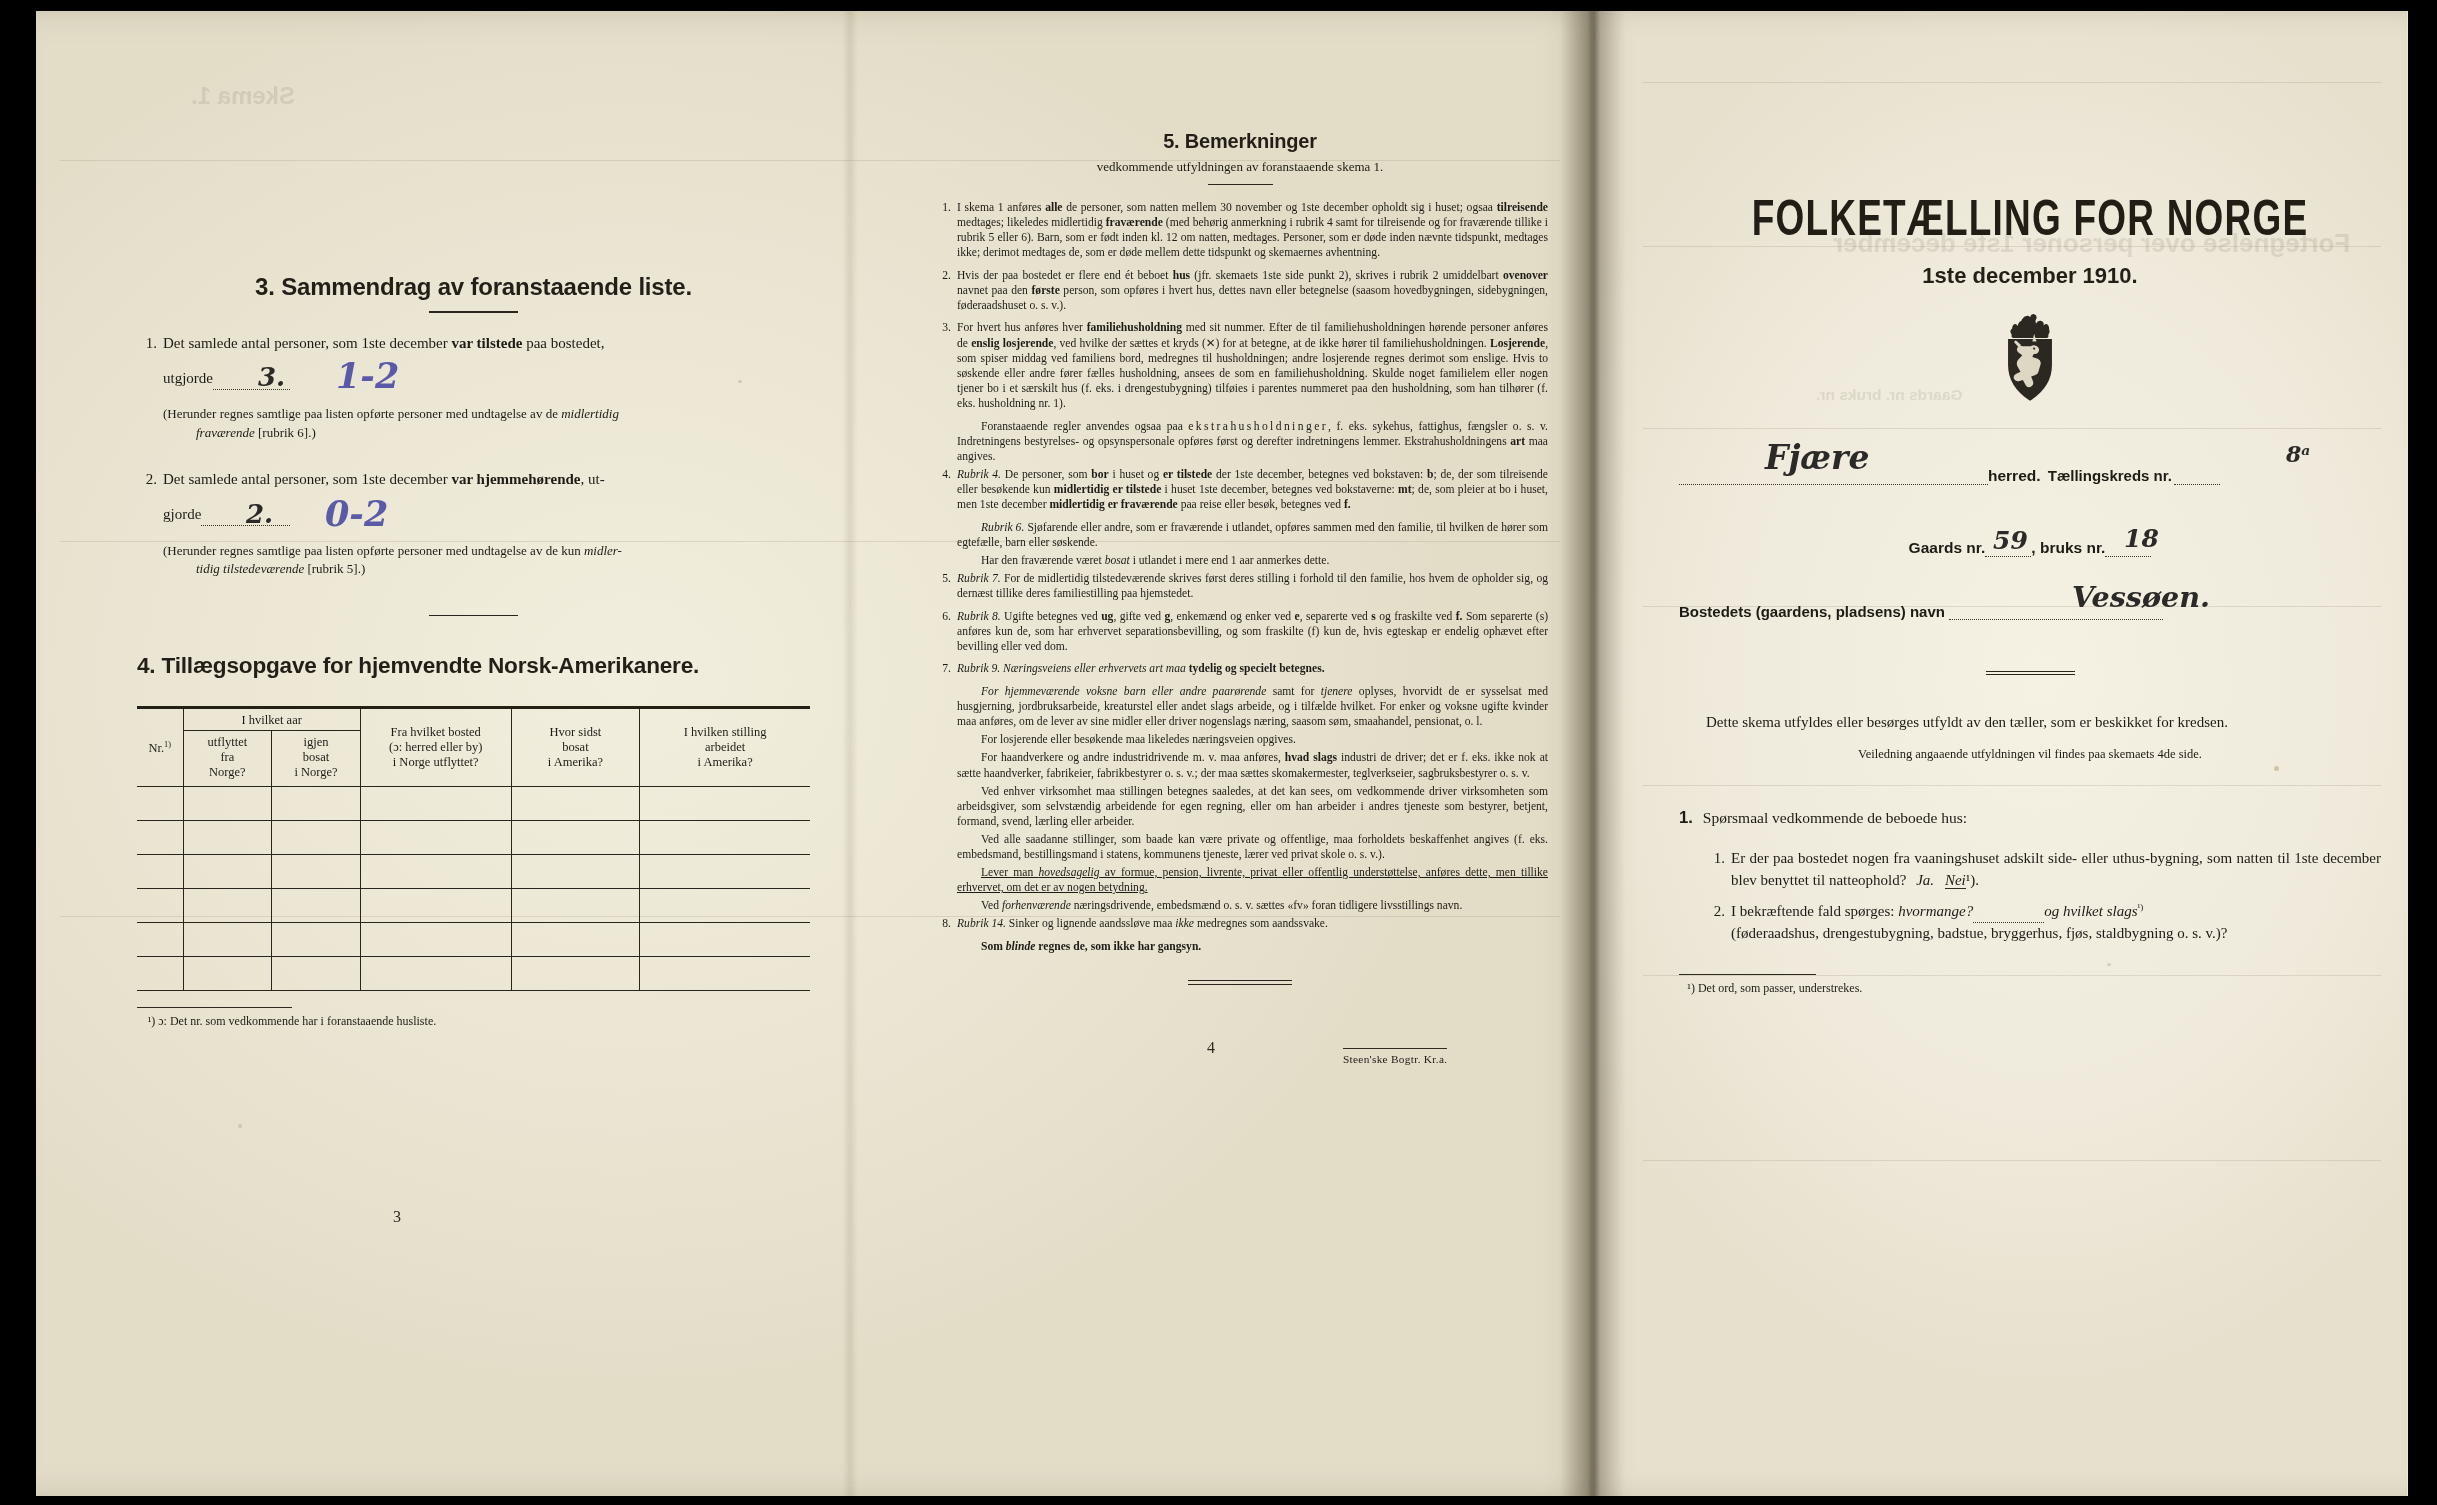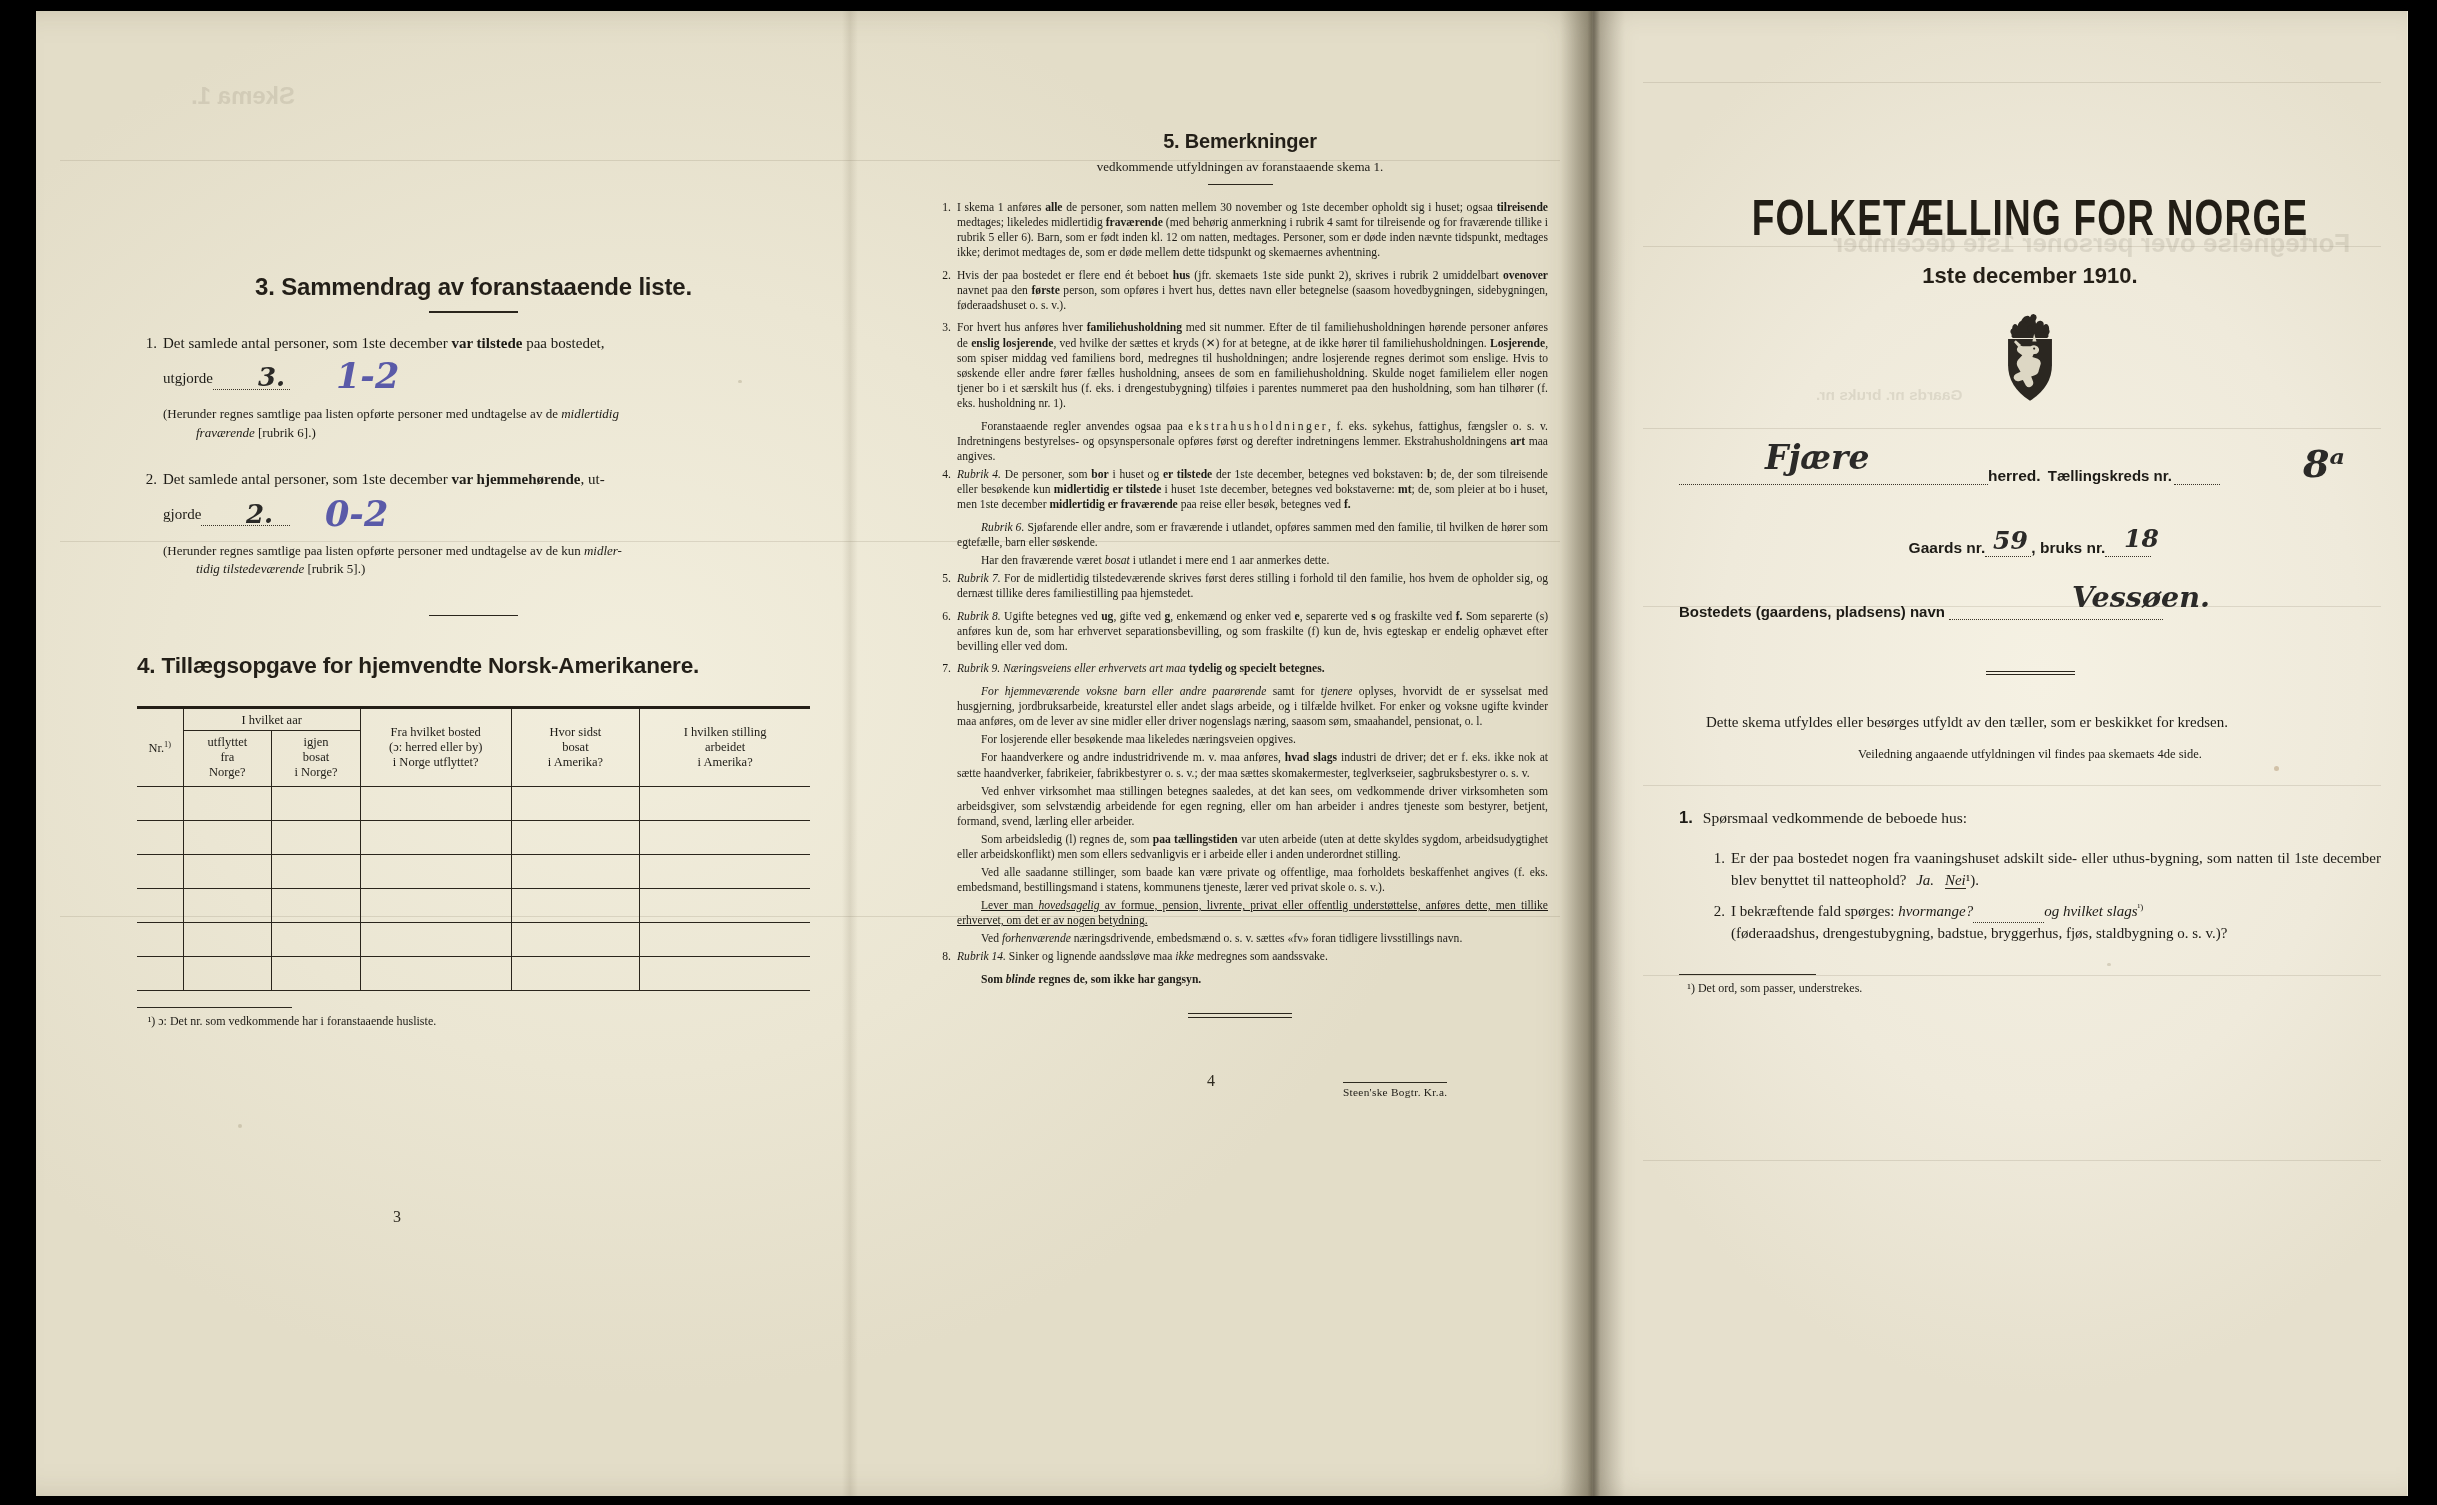--- a/index.html
+++ b/index.html
@@ -298,23 +298,20 @@
           <div style="position: relative; padding-left: 25px; margin-bottom: 3px;">
             <span style="display: block; text-indent: 24px;">For losjerende eller besøkende maa likeledes næringsveien opgives.</span>
           </div>
           <div style="position: relative; padding-left: 25px; margin-bottom: 3px;">
             <span style="display: block; text-indent: 24px;">For haandverkere og andre industridrivende m. v. maa anføres, <b>hvad slags</b> industri de driver; det er f. eks. ikke nok at sætte haandverker, fabrikeier, fabrikbestyrer o. s. v.; der maa sættes skomakermester, teglverkseier, sagbruksbestyrer o. s. v.</span>
           </div>
           <div style="position: relative; padding-left: 25px; margin-bottom: 3px;">
             <span style="display: block; text-indent: 24px;">Ved enhver virksomhet maa stillingen betegnes saaledes, at det kan sees, om vedkommende driver virksomheten som arbeidsgiver, som selvstændig arbeidende for egen regning, eller om han arbeider i andres tjeneste som bestyrer, betjent, formand, svend, lærling eller arbeider.</span>
           </div>
           <div style="position: relative; padding-left: 25px; margin-bottom: 3px;">
-            <span style="display: block; text-indent: 24px;">Som arbeidsledig (l) regnes de, som <b>paa tællingstiden</b> var uten arbeide (uten at dette skyldes sygdom, arbeidsudygtighet eller arbeidskonflikt) men som ellers sedvanligvis er i arbeide eller i anden underordnet stilling.</span>
-          </div>
-          <div style="position: relative; padding-left: 25px; margin-bottom: 3px;">
             <span style="display: block; text-indent: 24px;">Ved alle saadanne stillinger, som baade kan være private og offentlige, maa forholdets beskaffenhet angives (f. eks. embedsmand, bestillingsmand i statens, kommunens tjeneste, lærer ved privat skole o. s. v.).</span>
           </div>
           <div style="position: relative; padding-left: 25px; margin-bottom: 3px;">
             <span style="display: block; text-indent: 24px; text-decoration: underline;">Lever man <i>hovedsagelig</i> av formue, pension, livrente, privat eller offentlig understøttelse, anføres dette, men tillike erhvervet, om det er av nogen betydning.</span>
           </div>
           <div style="position: relative; padding-left: 25px; margin-bottom: 3px;">
             <span style="display: block; text-indent: 24px;">Ved <i>forhenværende</i> næringsdrivende, embedsmænd o. s. v. sættes «fv» foran tidligere livsstillings navn.</span>
           </div>
           <div style="position: relative; padding-left: 25px; margin-bottom: 7.7px;"><span style="position: absolute; left: 0px; top: 0px; width: 19px; text-align: right;">8.</span><span><i>Rubrik 14.</i>  Sinker og lignende aandssløve maa <i>ikke</i> medregnes som aandssvake.</span></div>
           <div style="position: relative; padding-left: 25px; margin-bottom: 3px; font-weight: bold;">
@@ -359,21 +356,21 @@
           <circle cx="66" cy="60" r="1.8"></circle>
         </g>
       </svg>
     </div>
 
 
     <div style="position:relative;margin-top:65px;">
       <span class="solidline" style="width:309px;border-bottom:1.8px dotted #3a3428;"></span><span style="font-family:'Liberation Sans',sans-serif;font-weight:bold;font-size:15.5px;">herred.</span>
       <span style="font-family:'Liberation Sans',sans-serif;font-weight:bold;font-size:15px;margin-left:4.8px;">Tællingskreds nr.</span><span class="dots" style="width:46px;margin-left:2.4px;"></span>
       <span class="hw" style="position:absolute;left:86px;top:-28.6px;font-size:33px;">Fjære</span>
-      <span class="hw" style="position:absolute;left:624px;top:-26px;font-size:38px;">8ᵃ</span>
+      <span class="hw" style="position:absolute;left:607px;top:-26px;font-size:22px;">8ᵃ</span>
     </div>
 
     <div style="position:relative;margin-top:54px;text-align:center;">
       <span style="font-family:'Liberation Sans',sans-serif;font-weight:bold;font-size:15.5px;">Gaards nr.</span><span class="dots" style="width:46px;"></span><span style="font-family:'Liberation Sans',sans-serif;font-weight:bold;font-size:15.5px;">, bruks nr.</span><span class="dots" style="width:46px;"></span>
       <span class="hw" style="position:absolute;left:314px;top:-13px;font-size:25px;">59</span>
       <span class="hw" style="position:absolute;left:445px;top:-14.3px;font-size:25px;">18</span>
     </div>
 
     <div style="position:relative;margin-top:46px;">
       <span style="font-family:'Liberation Sans',sans-serif;font-weight:bold;font-size:15px;">Bostedets (gaardens, pladsens) navn</span><span class="dots" style="width:214px;margin-left:3.6px;"></span>

